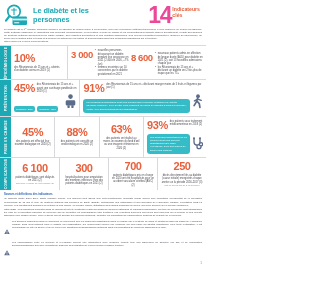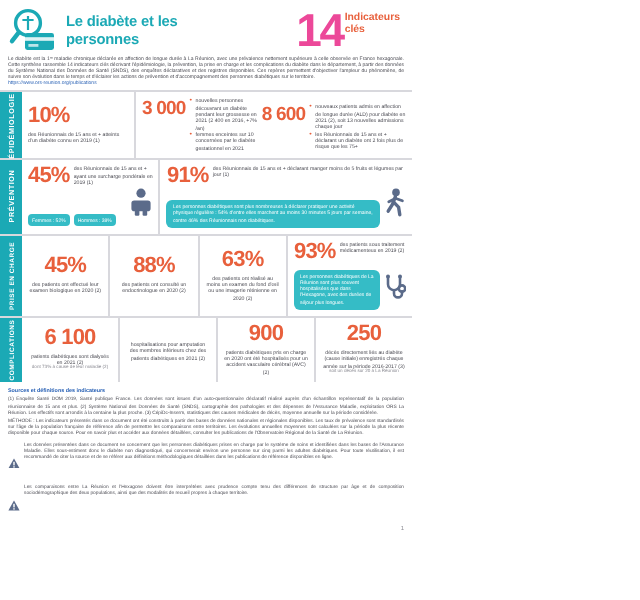--- a/index.html
+++ b/index.html
@@ -266,24 +266,25 @@
     <div class="bandlabel">
       <span style="font-size:3.2px">COMPLICATIONS</span>
     </div>
     <div class="cells">
       <div class="cell">
         <div class="stat" style="text-align:center">6 100</div>
         <div class="desc below" style="text-align:center">patients diabétiques sont dialysés en 2021 (2)</div>
         <div class="srcnote" style="text-align:center">dont 73% à cause de leur maladie (2)</div>
       </div>
       <div class="cell">
+        <div class="stat" style="text-align:center">300</div>
         <div class="desc below" style="text-align:center">hospitalisations pour amputation des membres inférieurs chez des patients diabétiques en 2021 (2)</div>
       </div>
       <div class="cell">
-        <div class="stat" style="text-align:center">900</div>
+        <div class="stat" style="text-align:center">700</div>
         <div class="desc below" style="text-align:center">patients diabétiques pris en charge en 2020 ont été hospitalisés pour un accident vasculaire cérébral (AVC) (2)</div>
       </div>
       <div class="cell">
         <div class="stat" style="text-align:center">250</div>
         <div class="desc below" style="text-align:center">décès directement liés au diabète (cause initiale) enregistrés chaque année sur la période 2016-2017 (3)</div>
         <div class="srcnote" style="text-align:center">soit un décès sur 20 à La Réunion</div>
       </div>
     </div>
   </div>
 

